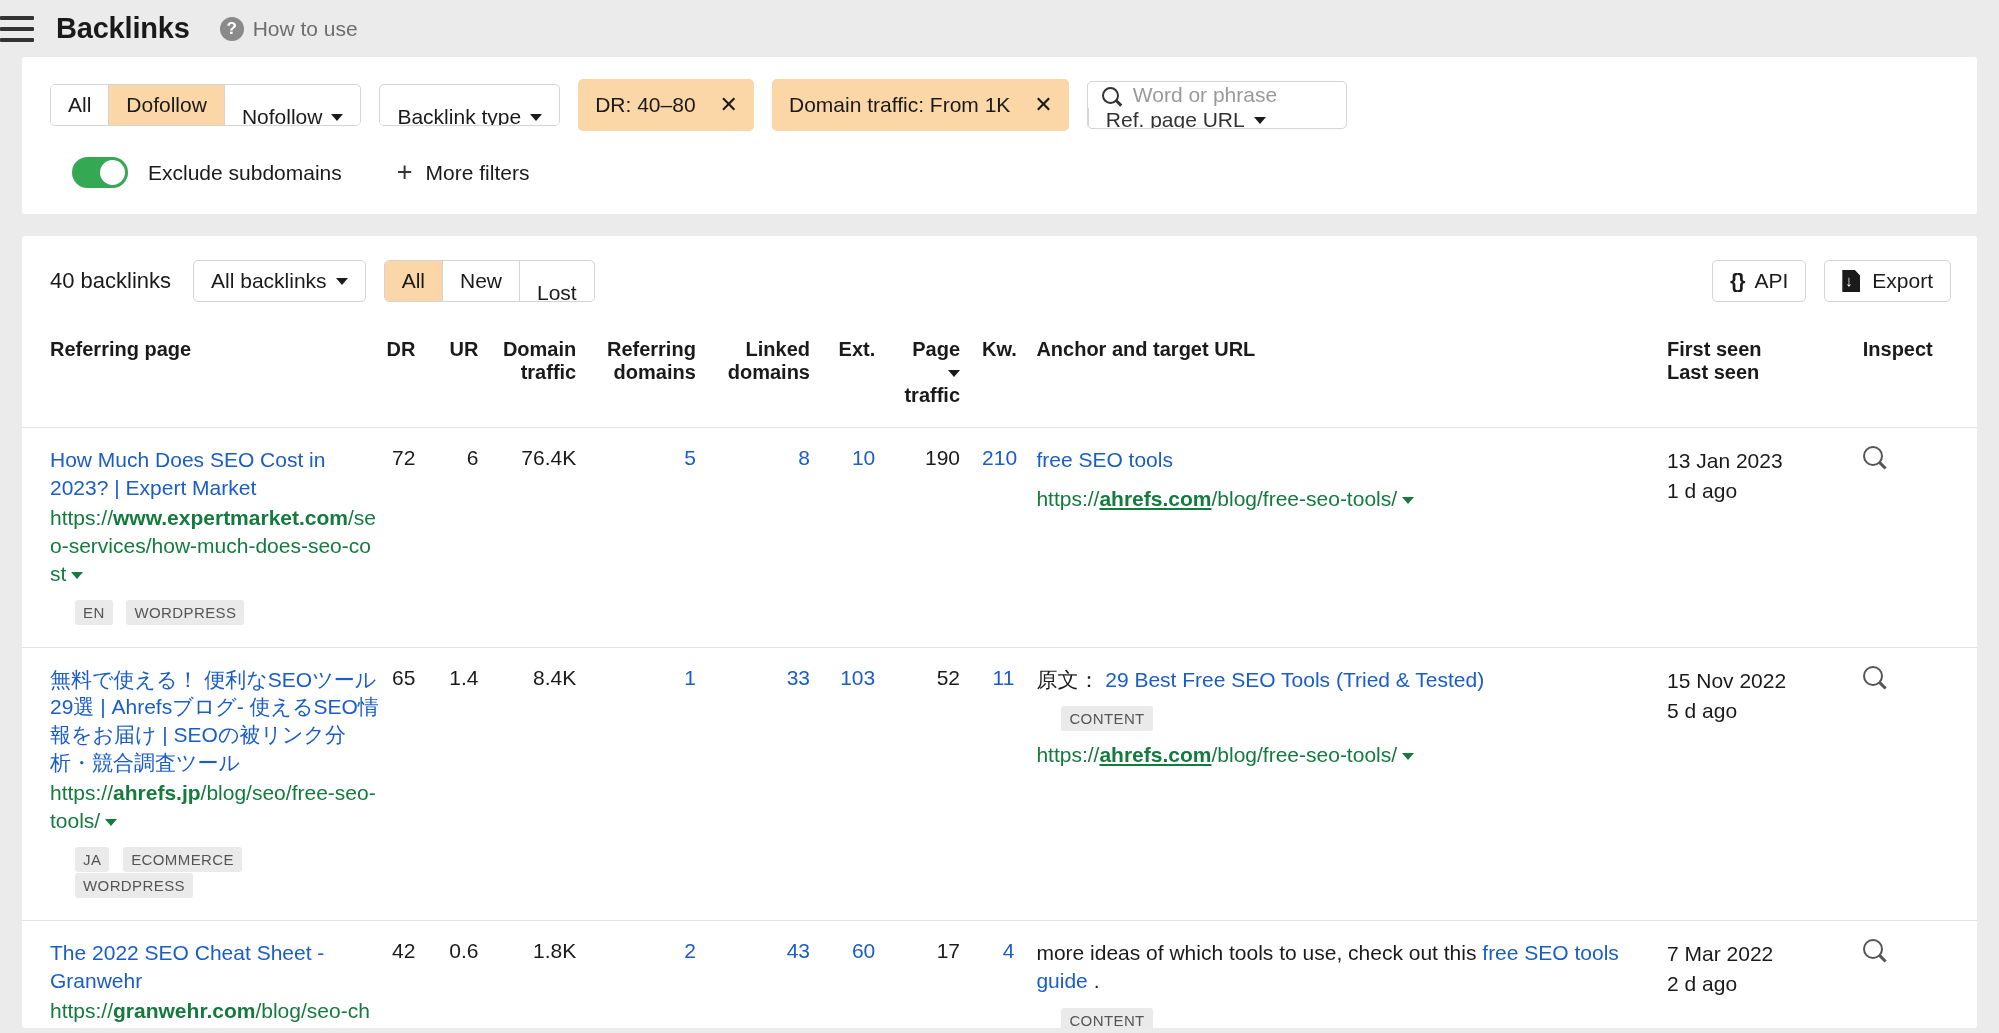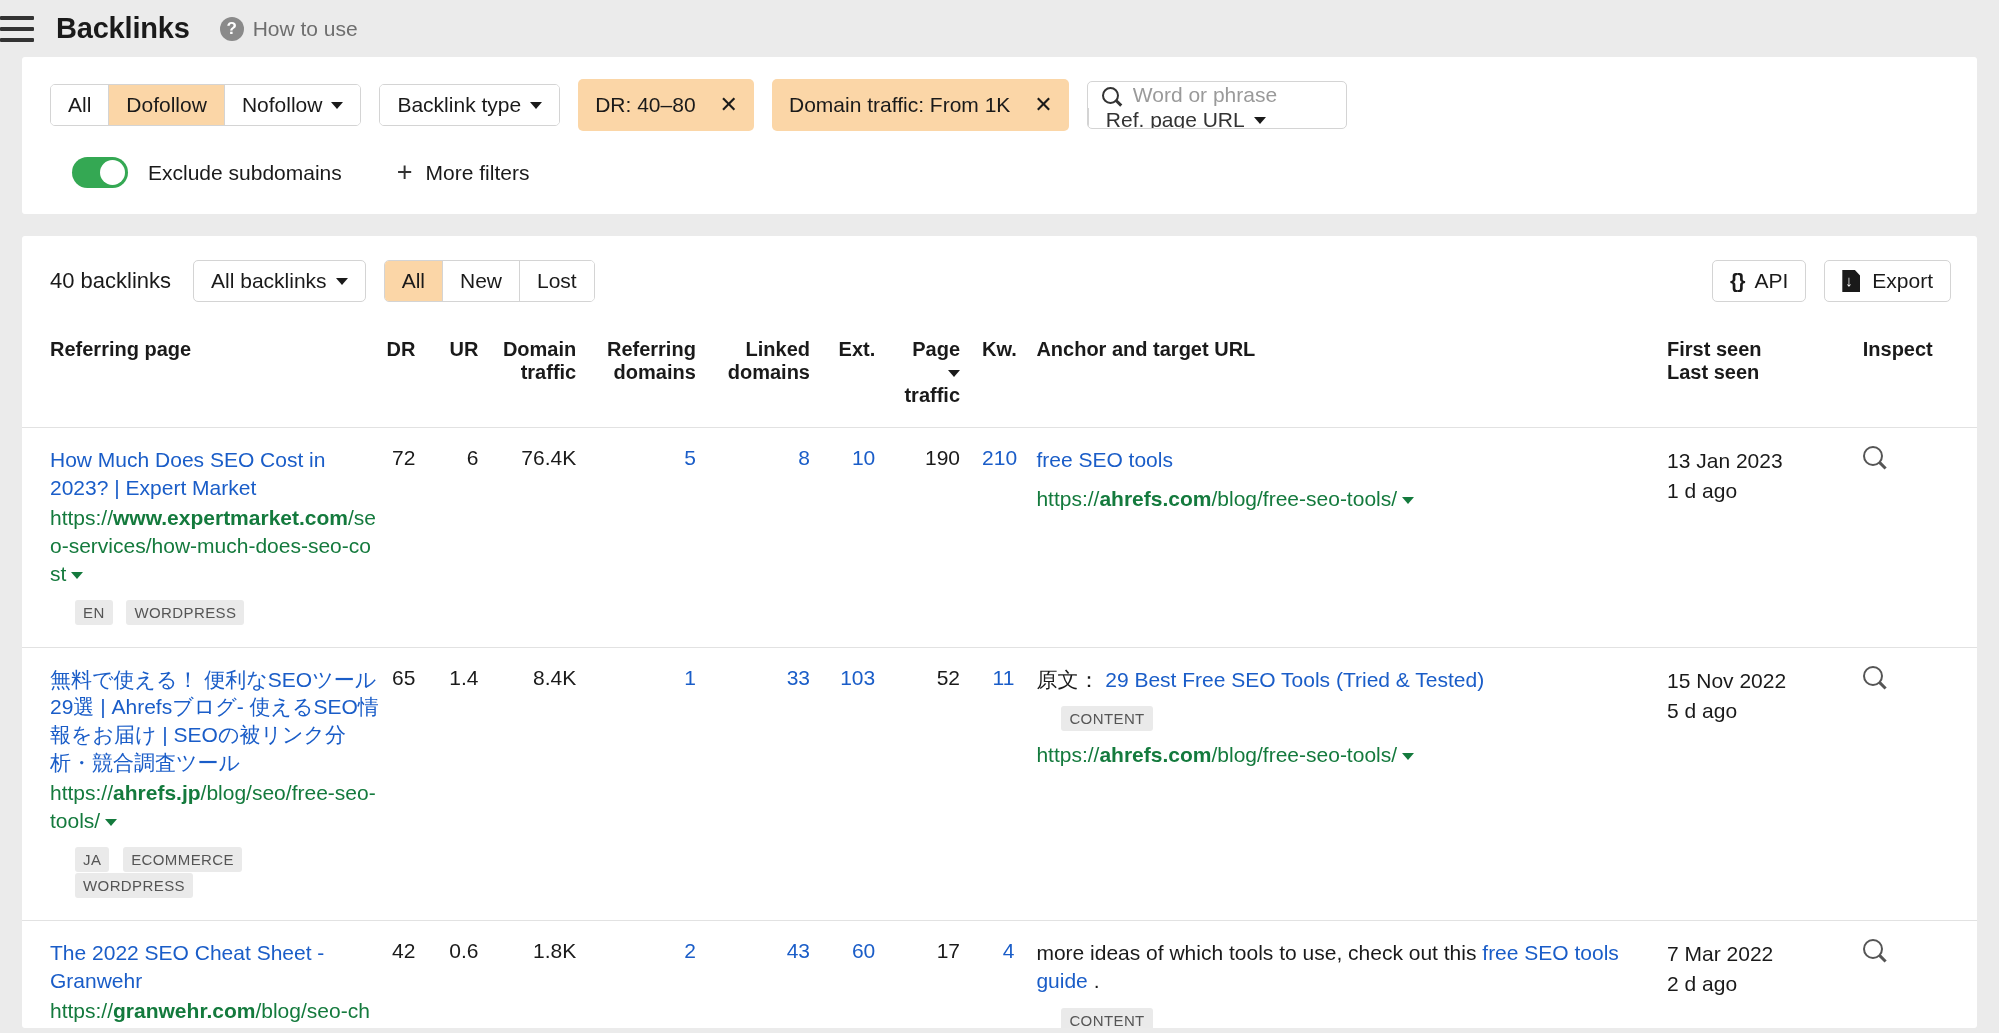--- a/index.html
+++ b/index.html
@@ -28,21 +28,21 @@
   .filters { padding:22px 28px 26px 28px; margin-bottom:22px; }
 
   .filter-row { display:flex; align-items:center; }
   .seg {
     display:inline-flex; border:1px solid #d4d4d4; border-radius:5px; overflow:hidden; background:#fff; height:42px;
   }
   .seg > .seg-item {
     display:flex; align-items:center; padding:0 17px; font-size:21px; color:#1a1a1a; cursor:pointer;
     border-right:1px solid #d4d4d4; background:#fff; white-space:nowrap; height:100%;
   }
-  .seg > .seg-item:last-child { border-right:none; }
+  .seg > .seg-item:last-child { border-right:none;margin-top:12px; }
   .seg-item.active { background:#fbd6a7; }
   .caret { display:inline-block; width:0; height:0; border-left:6px solid transparent; border-right:6px solid transparent;
            border-top:7px solid #1a1a1a; margin-left:9px; }
 
   .pill {
     display:inline-flex; align-items:center; height:52px; background:#fbd6a7; border-radius:5px;
     margin-left:18px; font-size:21px; color:#1a1a1a; overflow:hidden;
   }
   .pill-label { padding:0 16px 0 17px; white-space:nowrap; }
   .pill-x { padding:0 16px 0 8px; font-size:22px; font-weight:bold; cursor:pointer; color:#1a1a1a; }
@@ -101,21 +101,21 @@
   .green-caret { display:inline-block; width:0;height:0;border-left:6px solid transparent;border-right:6px solid transparent;
                  border-top:7px solid #147a3d; margin-left:5px; vertical-align:middle; }
   .tags { margin-top:11px;padding-left:25px; }
   .tag { display:inline-block; background:#eaeaea; color:#555; font-size:15px; letter-spacing:0.4px;
          padding:4px 8px; border-radius:3px; margin-right:8px; }
 
   .anchor-pre { color:#1a1a1a; }
   .anchor-link { color:#1a5dc8; cursor:pointer; }
   .anchor-line { line-height:1.36; font-size:21px; }
   .target-url { color:#147a3d; font-size:21px; margin-top:10px; line-height:1.3; cursor:pointer; }
-  .target-url b { font-weight:bold; }
+  .target-url b { font-weight:bold;text-decoration:underline; }
 
   .seen { font-size:21px; line-height:1.45; color:#1a1a1a; }
   .mag { width:20px; height:20px; border:2.5px solid #555; border-radius:50%; position:relative; display:inline-block; cursor:pointer; }
   .mag:after { content:""; position:absolute; width:2.5px; height:9px; background:#555; right:-3px; bottom:-6px; transform:rotate(-45deg); }
 
   
   col.c-rp    { width:330px; }
   col.c-dr    { width:52px; }
   col.c-ur    { width:58px; }
   col.c-dt    { width:90px; }

